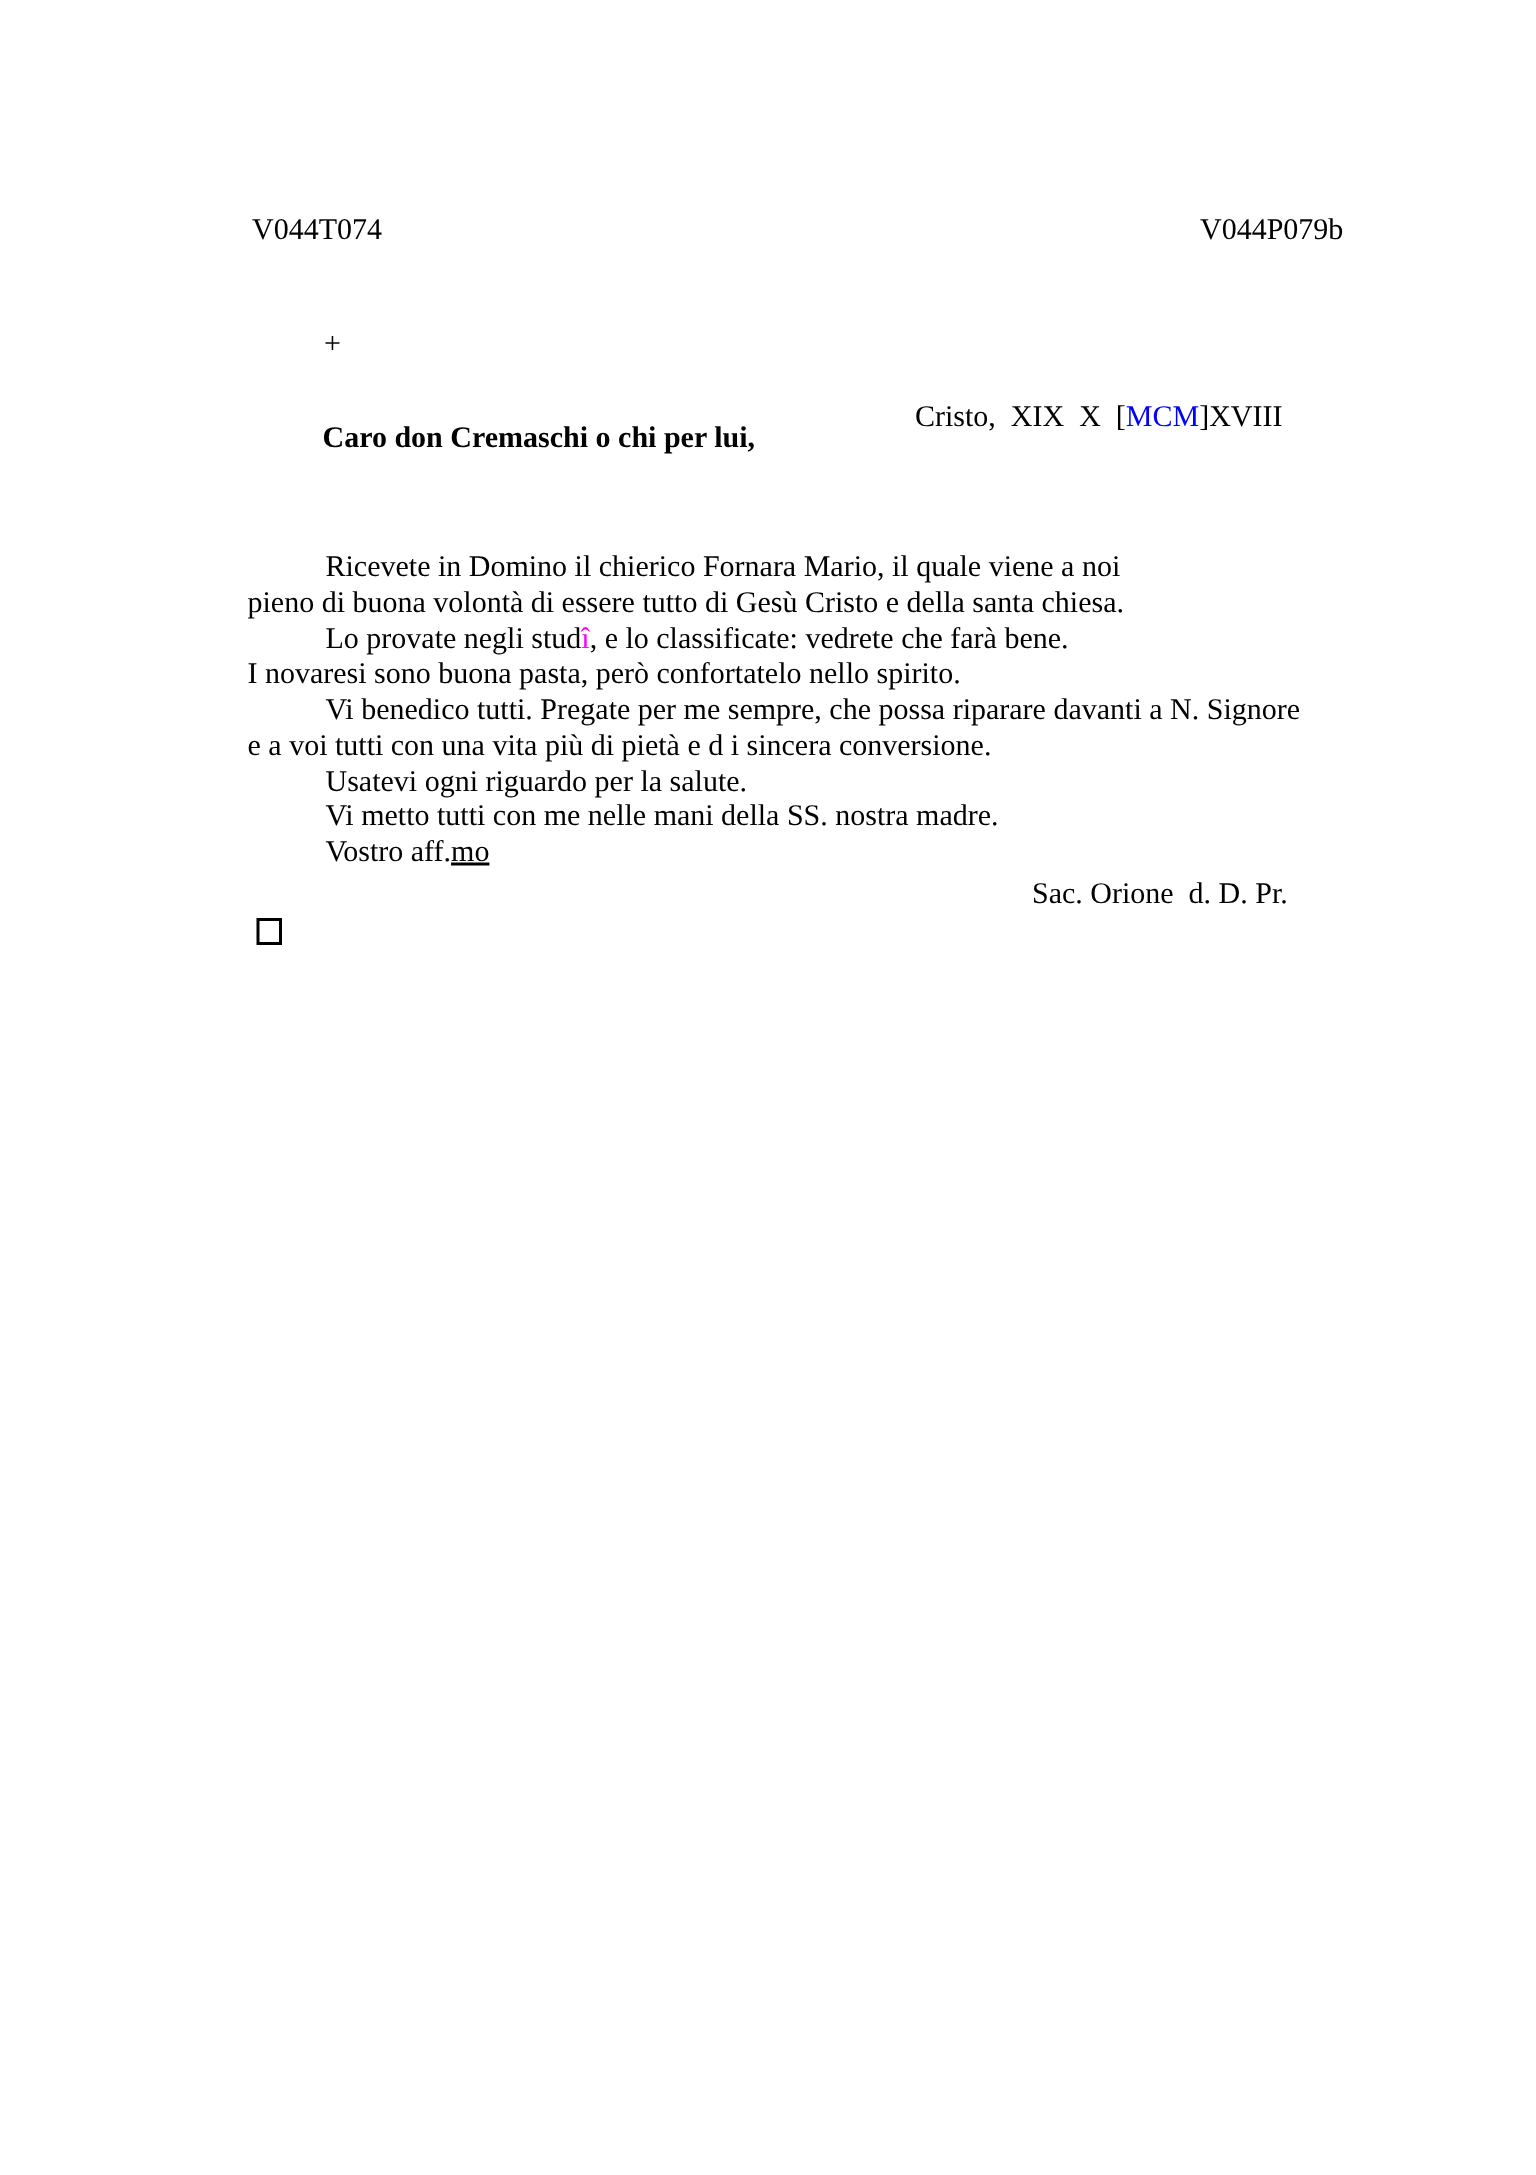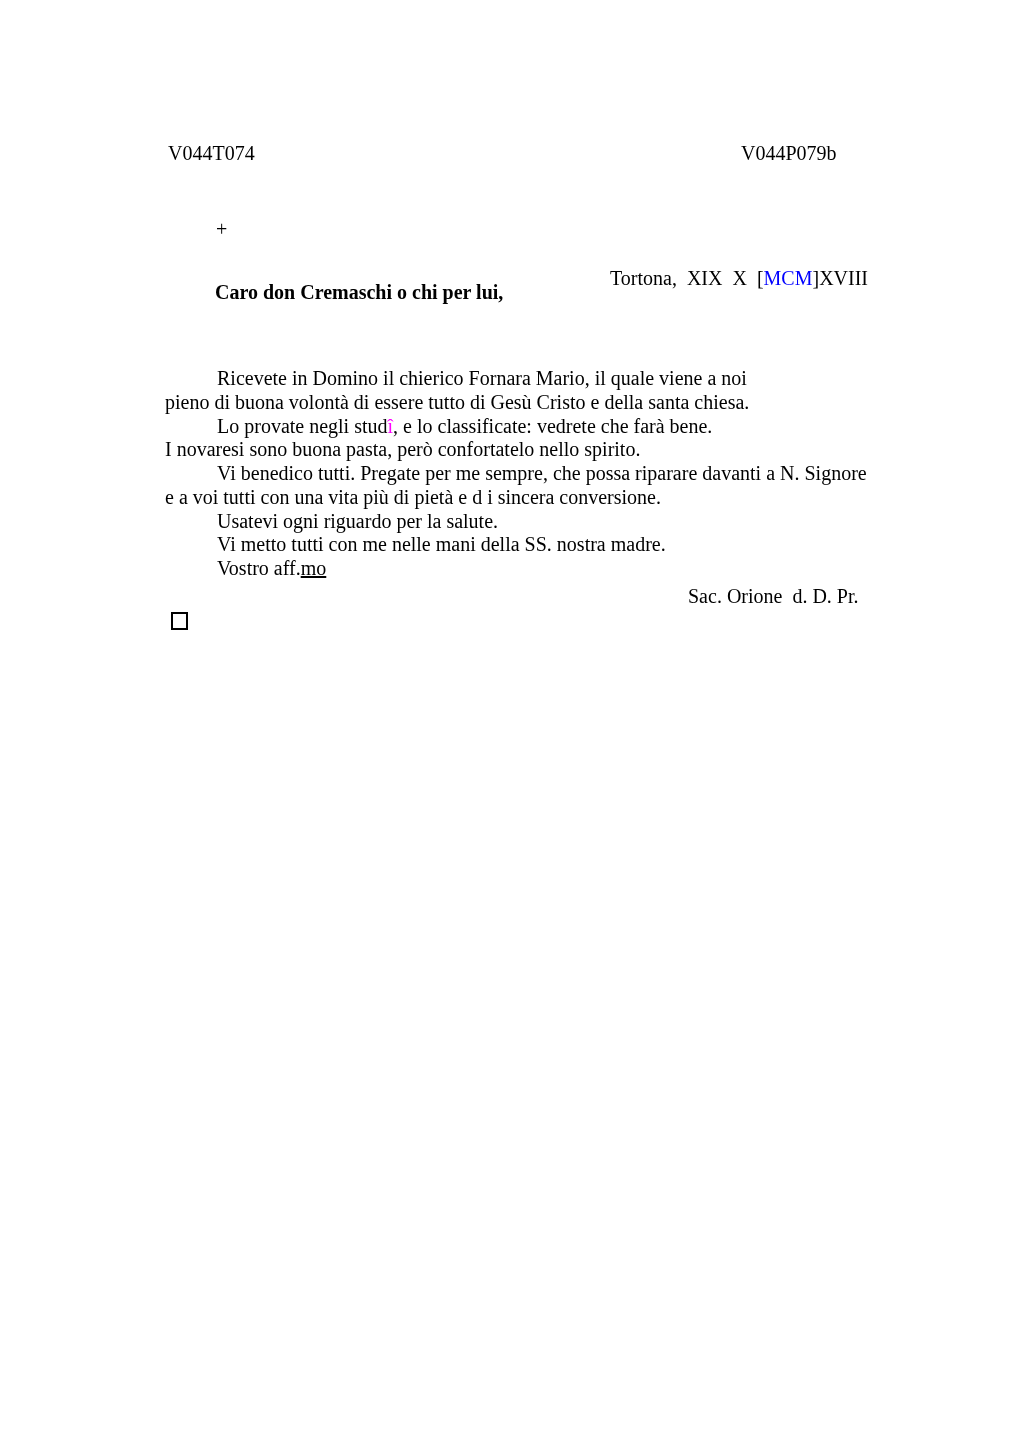--- a/index.html
+++ b/index.html
@@ -8,21 +8,21 @@
     width: 1024px;
     height: 1450px;
     background: #ffffff;
     font-family: "Liberation Serif", "DejaVu Serif", serif;
     font-size: 20px;
     color: #000000;
     overflow: hidden;
   }
   .abs { position: absolute; white-space: pre-wrap; }
   .hdr-left  { left: 168px; top: 141px; line-height: 24px; }
-  .hdr-right { left: 741px; top: 141px; line-height: 24px; }
+  .hdr-right { left: 800px; top: 141px; line-height: 24px; }
   .plus-sign { left: 216px; top: 217px; line-height: 24px; }
   .date-block { left: 610px; top: 217px; line-height: 24.5px; }
   .salutation { left: 215px; top: 280px; line-height: 24px; font-weight: bold; }
   .letter-body { left: 165px; top: 342px; width: 750px; line-height: 23.75px; margin-top: 25px; }
   .line { white-space: pre-wrap; }
   .line.indent { padding-left: 52px; }
   .signature { left: 688px; top: 584px; line-height: 24px; }
   .square {
     position: absolute;
     left: 171px; top: 612px;
@@ -39,21 +39,21 @@
 
 <div class="page">
 
   <div class="abs hdr-left">V044T074</div>
 
   <div class="abs hdr-right">V044P079b</div>
 
   <div class="abs plus-sign">+</div>
 
   <div class="abs date-block">
-    <div><span>Tortona,  XIX  X  [</span><span class="seg-blue">MCM</span><span>]XVIII</span></div>
+    <div><span>Cristo,  XIX  X  [</span><span class="seg-blue">MCM</span><span>]XVIII</span></div>
   </div>
 
   <div class="abs salutation">Caro don Cremaschi o chi per lui,</div>
 
   <div class="abs letter-body"><div class="line indent"><span>Ricevete in Domino il chierico Fornara Mario, il quale viene a noi</span></div><div class="line"><span>pieno di buona volontà di essere tutto di Gesù Cristo e della santa chiesa.</span></div><div class="line indent"><span>Lo provate negli stud</span><span class="seg-magenta">î</span><span>, e lo classificate: vedrete che farà bene.</span></div><div class="line"><span>I novaresi sono buona pasta, però confortatelo nello spirito.</span></div><div class="line indent"><span>Vi benedico tutti. Pregate per me sempre, che possa riparare davanti a N. Signore</span></div><div class="line"><span>e a voi tutti con una vita più di pietà e d i sincera conversione.</span></div><div class="line indent"><span>Usatevi ogni riguardo per la salute.</span></div><div class="line indent"><span>Vi metto tutti con me nelle mani della SS. nostra madre.</span></div><div class="line indent"><span>Vostro aff.</span><span class="seg-underline">mo</span></div></div>
 
   <div class="abs signature">Sac. Orione  d. D. Pr.</div>
 
   <div class="square"></div>
 

